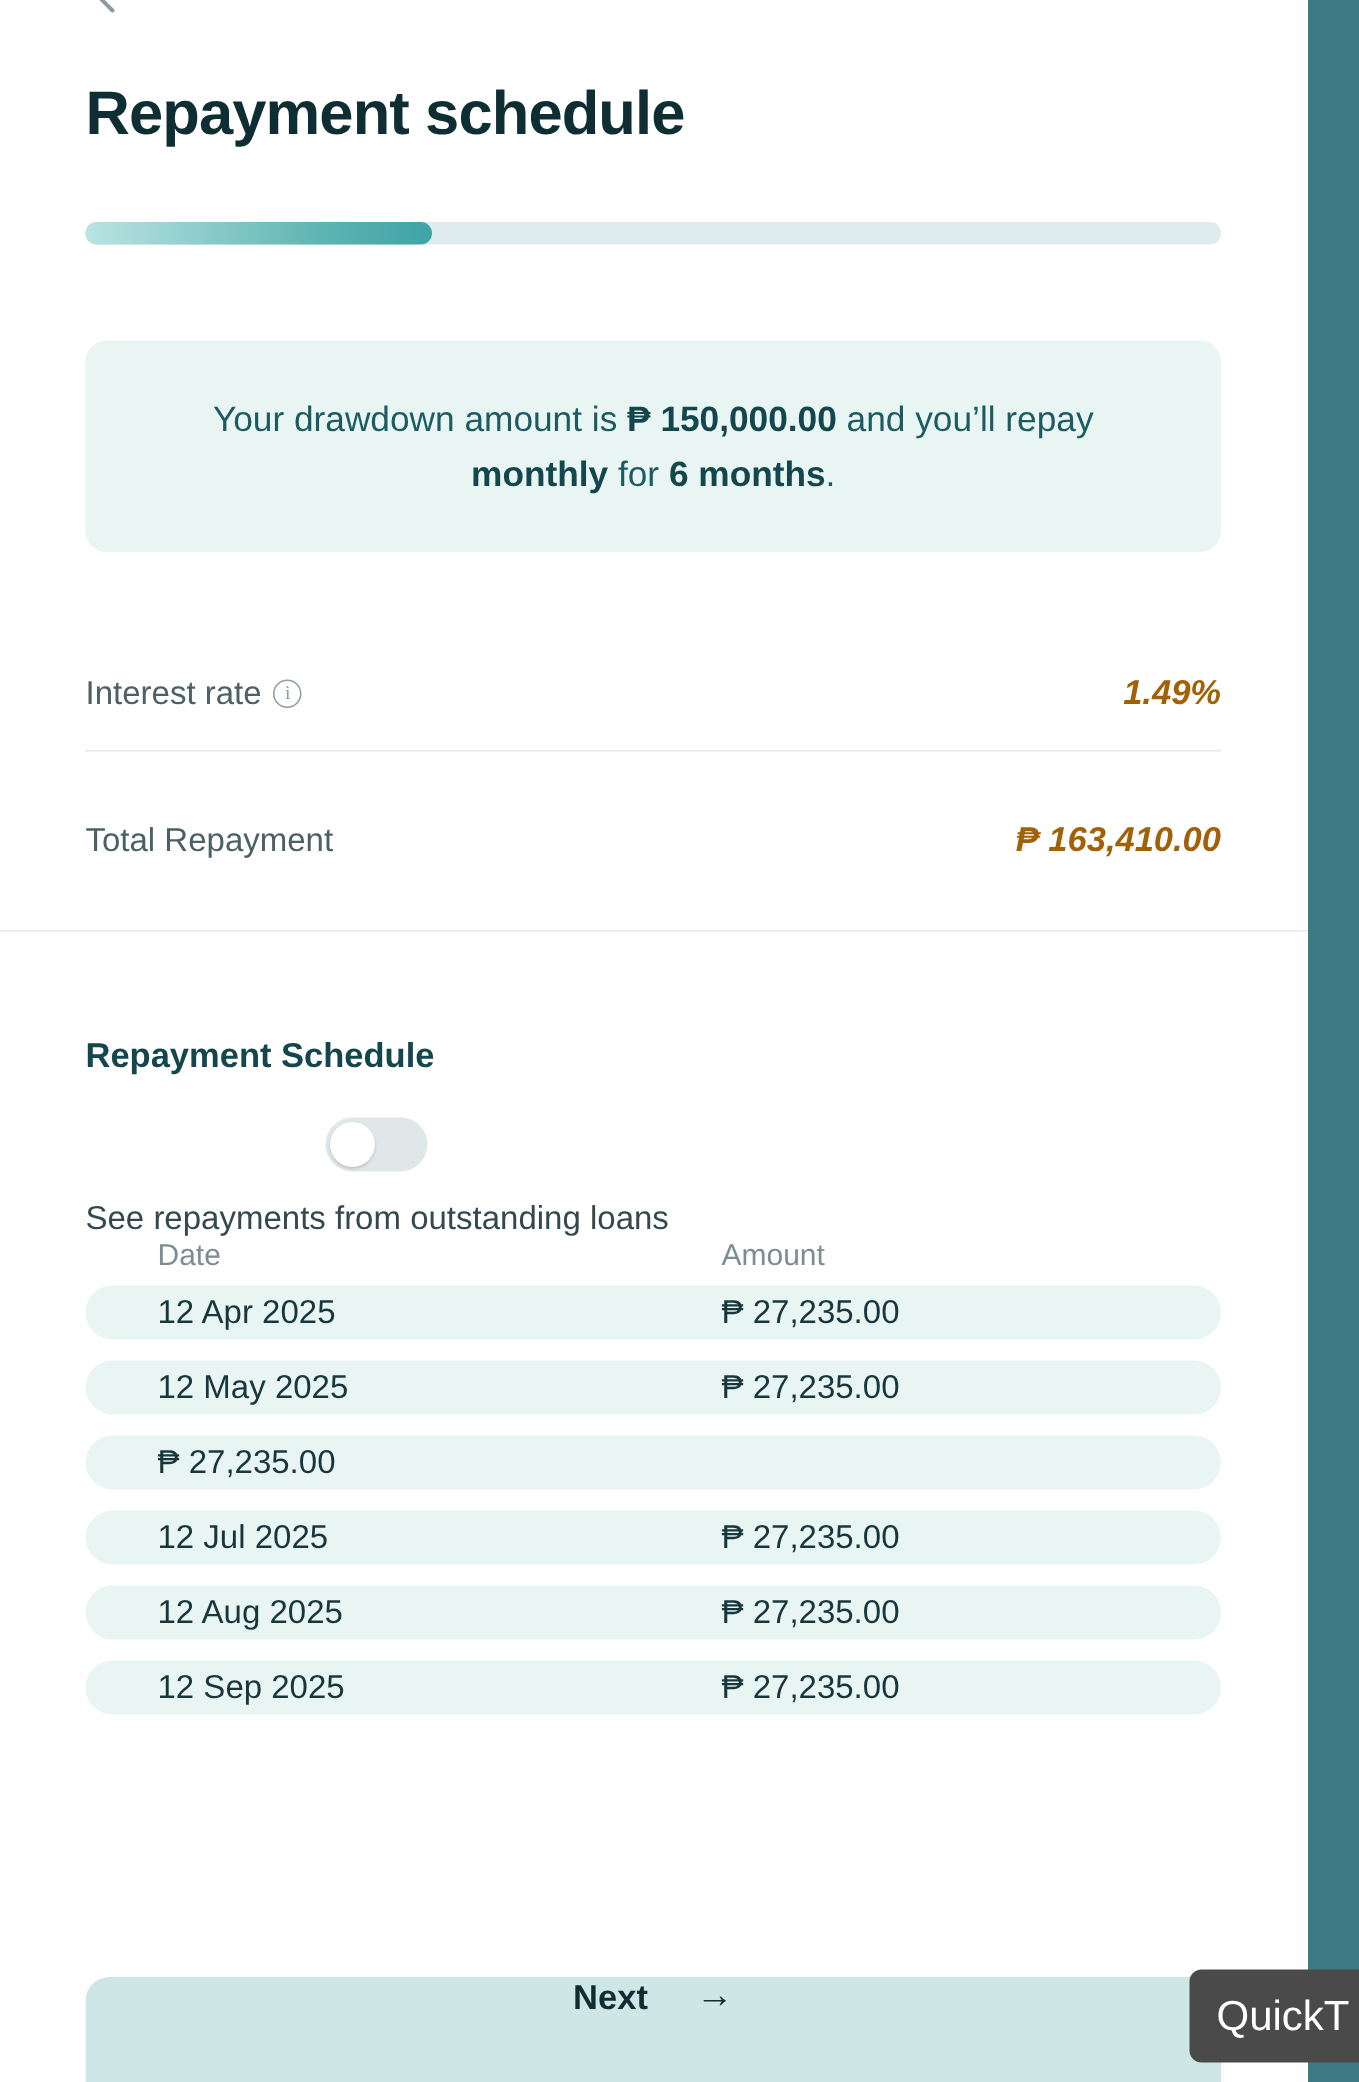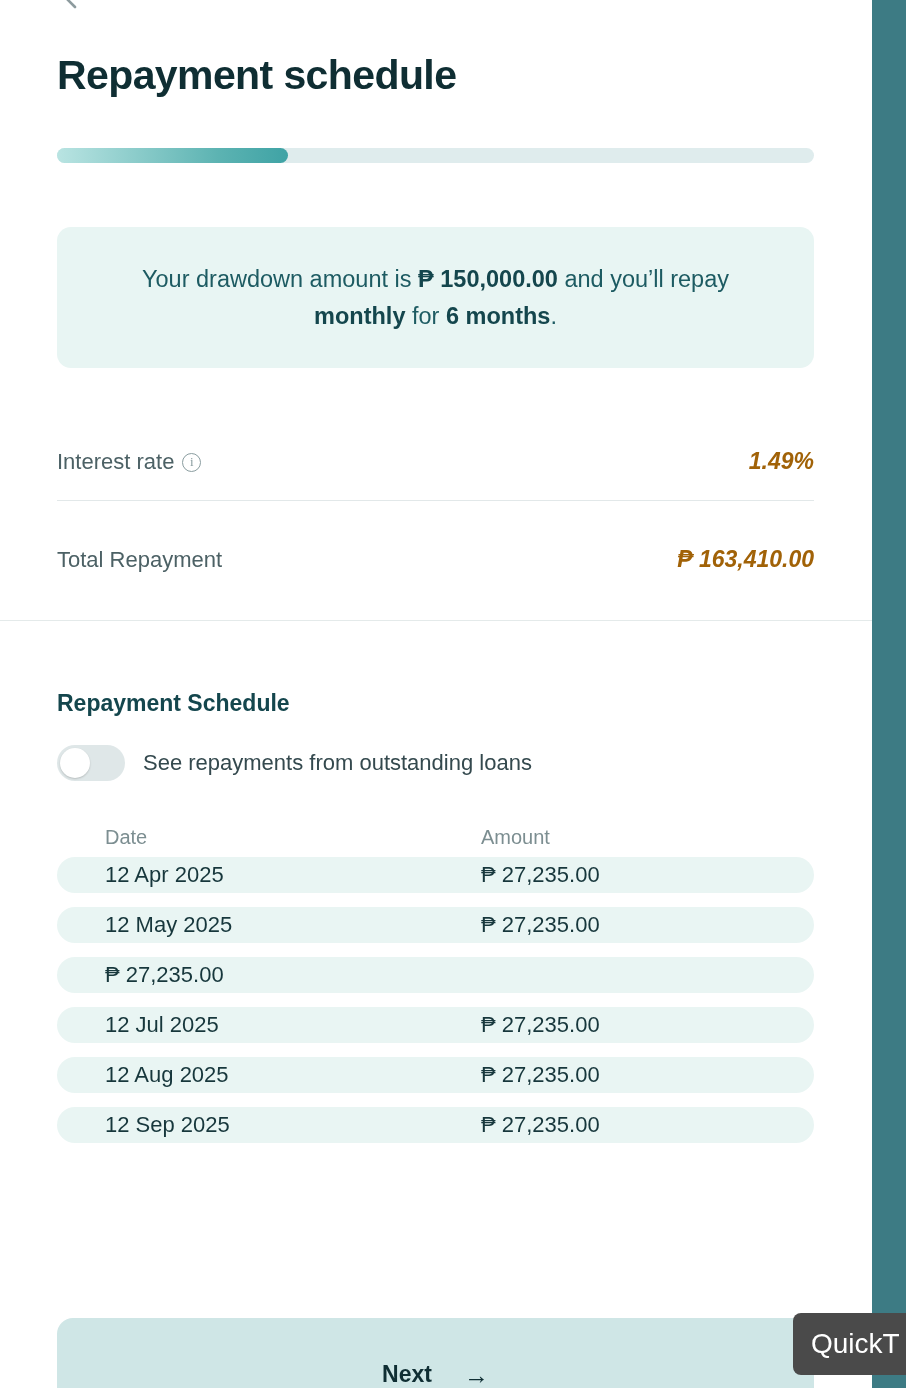--- a/index.html
+++ b/index.html
@@ -157,20 +157,21 @@
   }
 
   
   .toggle-wrap {
     position: absolute;
     left: 57px;
     top: 745px;
     display: flex;
     align-items: center;
     gap: 18px;
+    flex-direction: column;
   }
   .toggle {
     width: 68px;
     height: 36px;
     border-radius: 18px;
     background: #dfe7e8;
     position: relative;
     flex: 0 0 auto;
   }
   .toggle-knob {
@@ -228,21 +229,21 @@
   }
   .cta {
     position: absolute;
     left: 57px;
     top: 1318px;
     width: 757px;
     height: 70px;
     background: #cfe6e6;
     border-radius: 16px 16px 0 0;
     display: flex;
-    align-items: flex-end;
+    align-items: flex-start;
     justify-content: center;
     gap: 32px;
     border: none;
   }
   .cta-label {
     font-size: 23px;
     font-weight: bold;
     color: #0f2e33;
   }
   .cta-arrow { font-size: 25px; color: #0f2e33; line-height: 1; }

